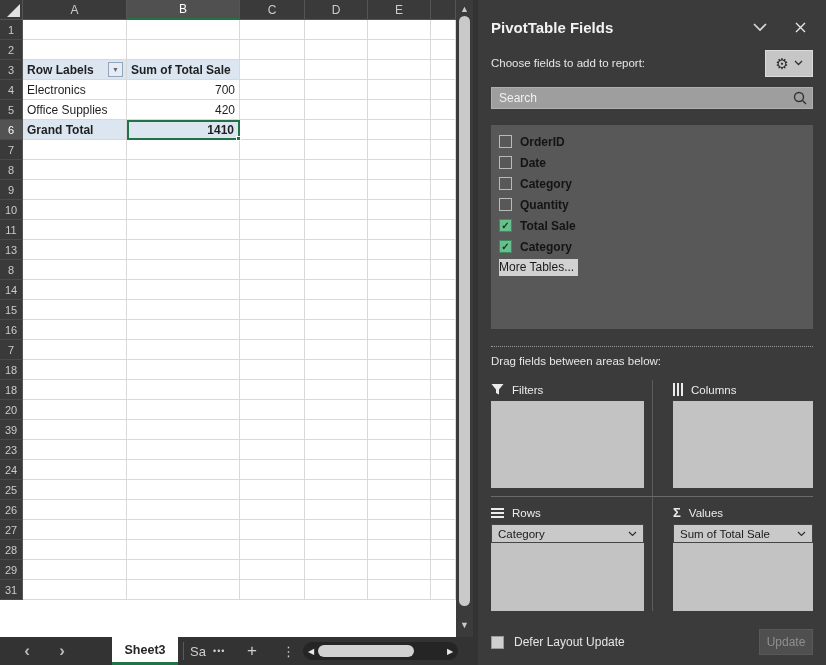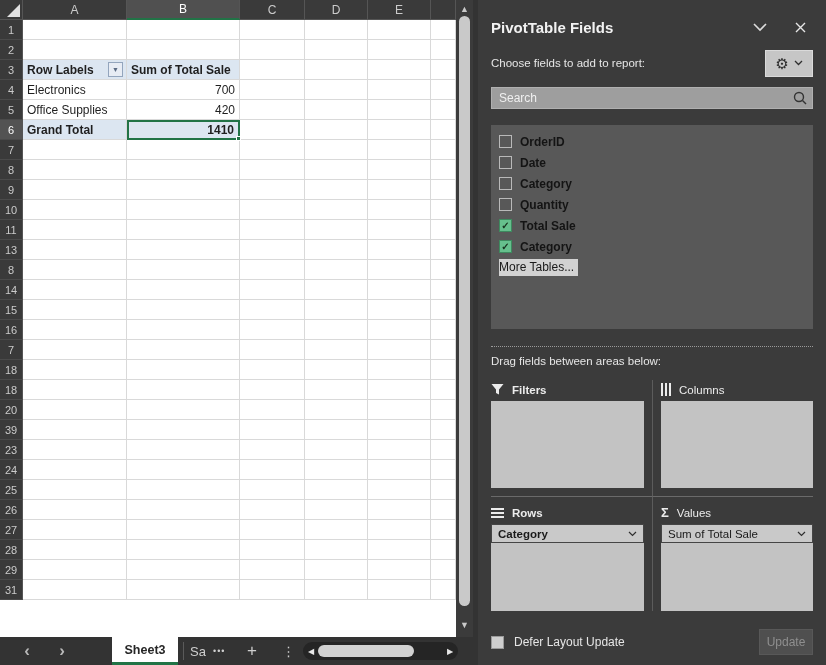--- a/index.html
+++ b/index.html
@@ -75,22 +75,22 @@
   .chk.checked { background:#66c08d; border-color:#3e8a5f; color:#17321f; font-size:10px; font-weight:bold; }
   .field-label { font-size:12px; color:#141414;font-weight:bold; }
   .field-label.bold { font-weight:bold; }
   .more-tables { display:inline-block; margin-top:2px; background:#d2d2d2; color:#1a1a1a; font-size:12px; padding:1px 4px 2px 0px; }
 
   .dotted-sep { margin-top:17px; border-top:1px dotted #9a9a9a; }
   .drag-hint { margin-top:8px; color:#e6e6e6; font-size:11.5px; }
 
   .areas { margin-top:13px; display:flex; flex-wrap:wrap; }
   .area-col { width:50%; }
-  .area-col.right-col { border-left:1px solid #5c5c5c; padding-left:8px; }
-  .area-col.left-col { padding-right:8px;font-weight:bold; }
+  .area-col.right-col { border-left:1px solid #5c5c5c; padding-left:20px; }
+  .area-col.left-col { padding-right:8px; }
   .area-col.top-row { border-bottom:1px solid #6a6a6a; padding-bottom:8px; }
   .area-col.bottom-row { padding-top:6px; }
   .area-head { height:19px; display:flex; align-items:center; gap:8px; color:#ececec; font-size:11.5px; }
   .zone { margin-top:2px; height:87px; background:#c3c3c3; }
   .pill { height:19px; background:#c9c9c9; border:1px solid #454545; display:flex; align-items:center;
     font-size:11.5px; color:#1a1a1a; padding:0 6px; justify-content:space-between; }
   .rows-ico { display:flex; flex-direction:column; gap:2px; }
   .rows-ico span { width:13px; height:2px; background:#ececec; display:block; }
   .cols-ico { display:flex; gap:2px; }
   .cols-ico span { width:2px; height:13px; background:#ececec; display:block; }

